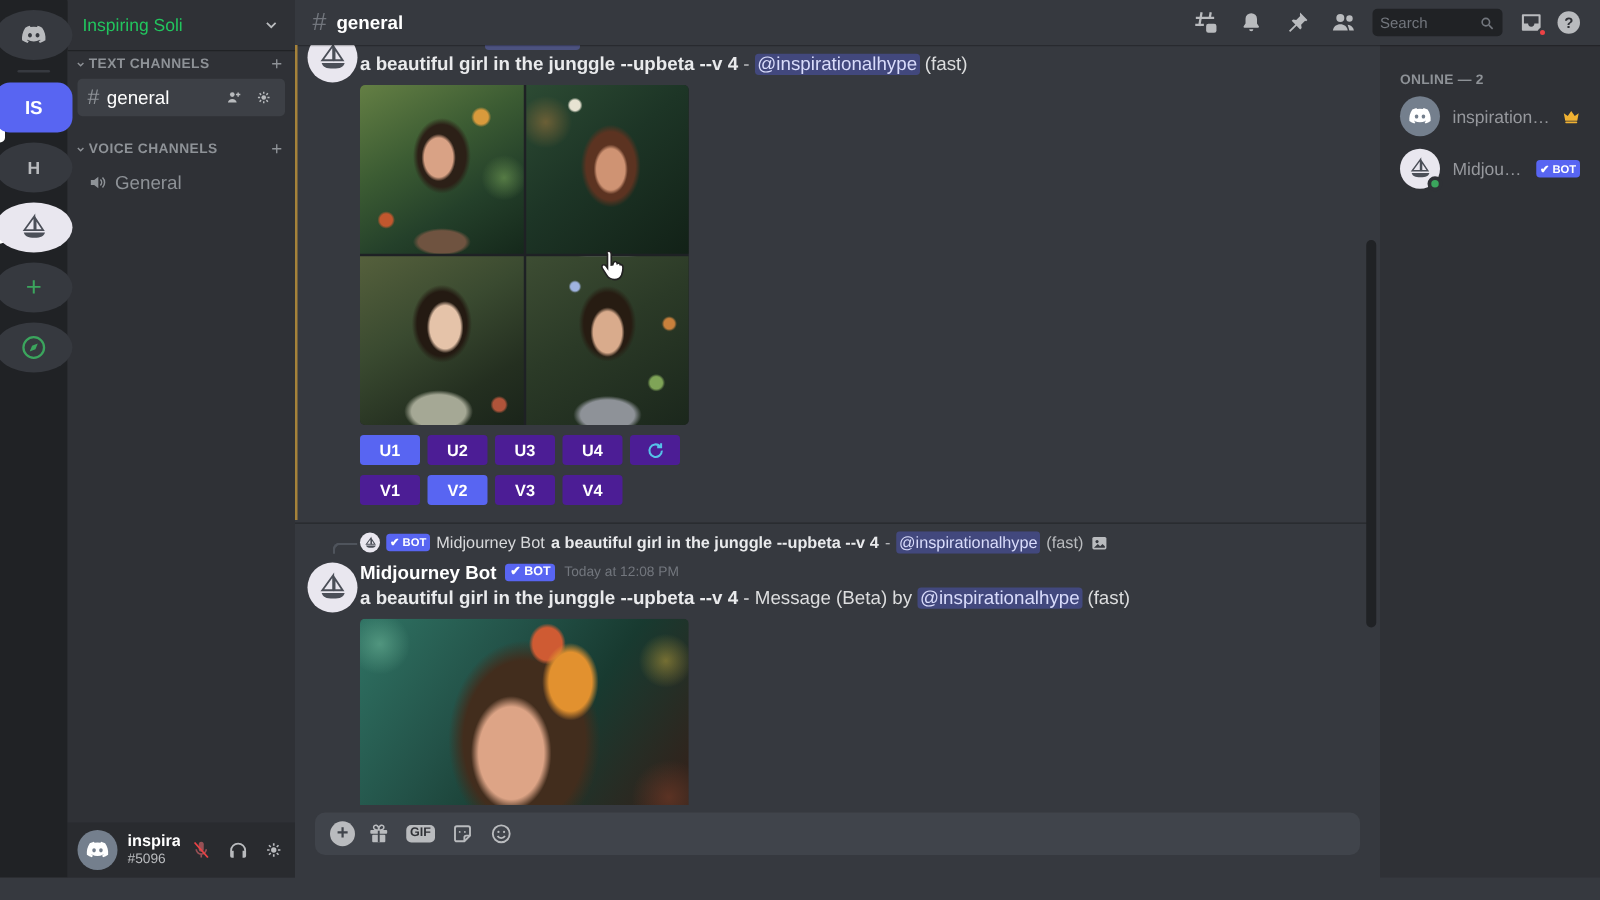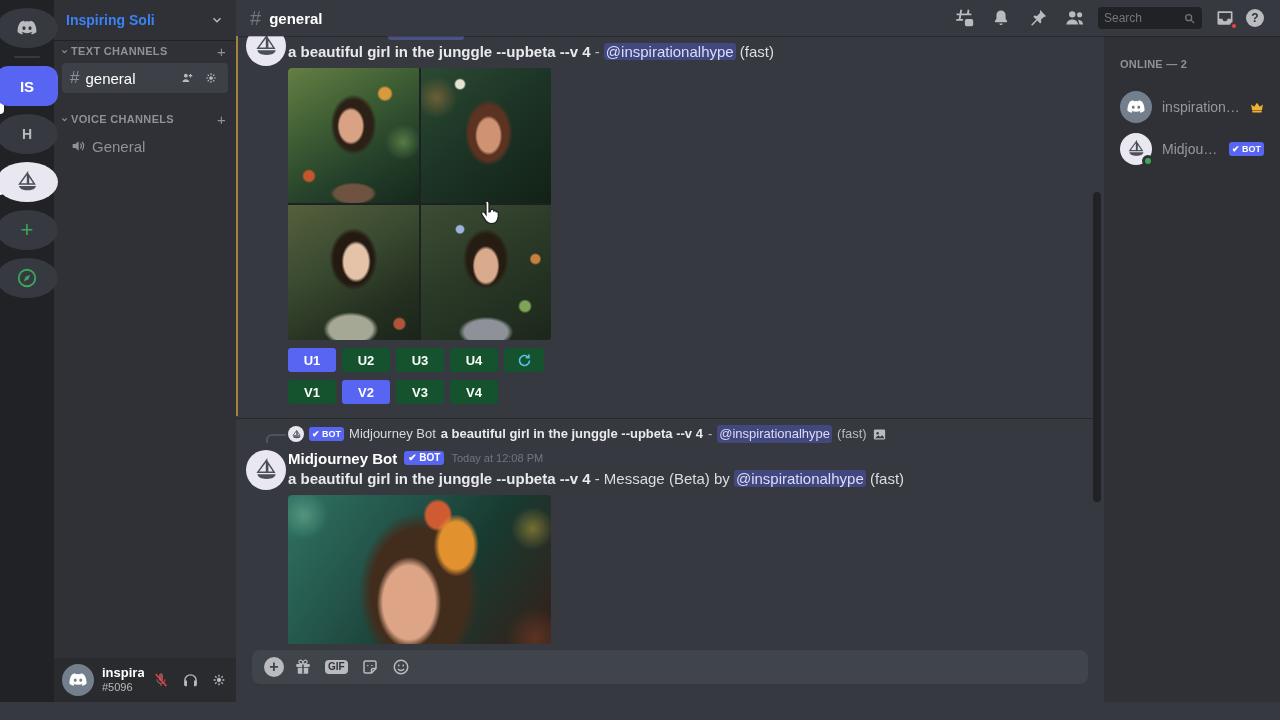--- a/index.html
+++ b/index.html
@@ -21,21 +21,21 @@
   .rail-item.server-is{border-radius:12px;background:#5865f2;color:#fff;font-size:15px}
   .rail-item.boat{background:#e9e7ef}
   .rail-sep{width:26px;height:2px;background:#36393f;border-radius:1px;flex:none}
   .rail-ind{position:absolute;left:0;width:4px;background:#fff;border-radius:0 4px 4px 0}
   .ind-selected{top:84px;height:30px}
   .ind-dot{top:186px;height:9px}
   .plus-green{color:#3ba55d;font-size:22px;font-weight:400}
 
   
   .sidebar{width:182px;background:#2f3136;display:flex;flex-direction:column;flex:none}
-  .server-header{height:40px;display:flex;align-items:center;justify-content:space-between;padding:0 12px;font-size:14px;font-weight:700;color:#3b82f6;box-shadow:0 1px 0 rgba(0,0,0,.3);cursor:pointer}
+  .server-header{height:40px;display:flex;align-items:center;justify-content:space-between;padding:0 12px;font-size:14px;font-weight:400;color:#22c55e;box-shadow:0 1px 0 rgba(0,0,0,.3);cursor:pointer}
   .channels{flex:1}
   .section-row{display:flex;align-items:center;height:22px;padding:0 10px 0 6px;color:#8e9297;font-size:11px;font-weight:700;letter-spacing:.03em;cursor:pointer}
   .section-row .chev{margin-right:2px}
   .section-row .sec-plus{margin-left:auto;font-size:15px;font-weight:400;color:#8e9297;cursor:pointer}
   .channel-row{margin:1px 8px;height:30px;border-radius:4px;display:flex;align-items:center;gap:6px;padding:0 8px;color:#8e9297;font-size:15px;cursor:pointer}
   .channel-row.selected{background:#3d4046;color:#fff}
   .channel-row .ch-hash{color:#8e9297;font-size:17px;font-weight:400}
   .ch-actions{margin-left:auto;display:flex;gap:6px;align-items:center}
   .voice-gap{height:14px}
 
@@ -83,21 +83,21 @@
   .mention{background:rgba(88,101,242,.35);color:#d9dcfb;border-radius:3px;padding:0 2px;font-weight:500;cursor:pointer}
 
   .grid-img{margin-top:6px;width:263px;height:272px;border-radius:4px;overflow:hidden;display:grid;grid-template-columns:1fr 1fr;grid-template-rows:1fr 1fr;gap:2px;background:#1e2124;cursor:pointer}
   .q{width:100%;height:100%}
   .q1{background-image:radial-gradient(ellipse 15% 20% at 48% 43%,#d9a285 0 58%,rgba(217,162,133,0) 70%),radial-gradient(ellipse 26% 33% at 50% 42%,#2c2017 0 56%,rgba(44,32,23,0) 68%),radial-gradient(ellipse 26% 12% at 50% 93%,#6f5340 0 55%,rgba(111,83,64,0) 68%),radial-gradient(circle 7px at 16% 80%,#c2572e 0 70%,transparent 100%),radial-gradient(circle 8px at 74% 19%,#d99a3c 0 70%,transparent 100%),radial-gradient(circle 26px at 88% 55%,rgba(125,170,90,.55),transparent 70%),linear-gradient(150deg,#647f44 0%,#3c5c33 38%,#24402a 68%,#15281b 100%)}
   .q2{background-image:radial-gradient(ellipse 15% 21% at 52% 50%,#cf9373 0 58%,rgba(207,147,115,0) 70%),radial-gradient(ellipse 27% 36% at 52% 48%,#5c3321 0 56%,rgba(92,51,33,0) 68%),radial-gradient(circle 30px at 12% 22%,rgba(236,150,70,.35),transparent 70%),radial-gradient(circle 6px at 30% 12%,#e7e3d2 0 70%,transparent 100%),linear-gradient(140deg,#2c4a33 0%,#1d3526 45%,#122117 100%)}
   .q3{background-image:radial-gradient(ellipse 16% 22% at 52% 42%,#e5c3a9 0 58%,rgba(229,195,169,0) 70%),radial-gradient(ellipse 27% 34% at 50% 40%,#241a12 0 56%,rgba(36,26,18,0) 68%),radial-gradient(ellipse 30% 18% at 48% 92%,#a5a895 0 55%,rgba(165,168,149,0) 70%),radial-gradient(circle 7px at 85% 88%,#b0543a 0 70%,transparent 100%),linear-gradient(150deg,#55603c 0%,#3a4a30 40%,#242f20 75%,#1a241a 100%)}
   .q4{background-image:radial-gradient(ellipse 15% 21% at 50% 45%,#d9ab8c 0 58%,rgba(217,171,140,0) 70%),radial-gradient(ellipse 26% 33% at 50% 40%,#271c12 0 56%,rgba(39,28,18,0) 68%),radial-gradient(ellipse 30% 16% at 50% 94%,#8e9298 0 55%,rgba(142,146,152,0) 70%),radial-gradient(circle 5px at 30% 18%,#9fb3e0 0 70%,transparent 100%),radial-gradient(circle 6px at 88% 40%,#c8803c 0 70%,transparent 100%),radial-gradient(circle 7px at 80% 75%,#7fa457 0 70%,transparent 100%),linear-gradient(150deg,#3d4d33 0%,#2b3a27 45%,#1b271c 100%)}
 
   .btn-row{display:flex;gap:6px;margin-top:8px}
-  .mj-btn{min-width:48px;height:24px;border:0;border-radius:3px;background:#14532d;color:#fff;font-size:13px;font-weight:700;font-family:"Liberation Sans",sans-serif;display:flex;align-items:center;justify-content:center;cursor:pointer}
+  .mj-btn{min-width:48px;height:24px;border:0;border-radius:3px;background:#4c1d95;color:#fff;font-size:13px;font-weight:700;font-family:"Liberation Sans",sans-serif;display:flex;align-items:center;justify-content:center;cursor:pointer}
   .mj-btn.primary{background:#5865f2}
   .mj-btn.reroll{min-width:40px}
 
   .rule{border-top:1px solid #26282c;margin-top:14px;margin-right:8px}
 
   .reply{position:relative;padding-left:52px;margin-top:6px;display:flex;align-items:center;gap:5px;font-size:13px;line-height:18px;color:#b9bbbe;white-space:nowrap;overflow:hidden}
   .reply::before{content:"";position:absolute;left:30px;top:9px;width:18px;height:10px;border:2px solid #4f545c;border-bottom:0;border-right:0;border-top-left-radius:6px}
   .av16{width:16px;height:16px}
   .reply .bold{font-size:13px}
   .reply-name{color:#d8d9db;font-weight:500}
@@ -117,21 +117,21 @@
   
   .input-area{margin:6px 16px 18px 16px;height:34px;background:#40444b;border-radius:8px;display:flex;align-items:center;padding:0 12px;gap:10px}
   .attach-circle{width:20px;height:20px;border-radius:50%;background:#b9bbbe;color:#40444b;font-size:16px;font-weight:700;display:flex;align-items:center;justify-content:center;line-height:1;cursor:pointer;flex:none}
   .msg-input{flex:1;min-width:0;background:transparent;border:0;outline:0;color:#dcddde;font-size:15px;font-family:"Liberation Sans",sans-serif}
   .msg-input::placeholder{color:#72767d}
   .input-icons{display:flex;gap:13px;align-items:center}
   .gif-badge{background:#b9bbbe;color:#2f3136;font-size:10px;font-weight:700;border-radius:4px;padding:2px 3px;line-height:1;cursor:pointer}
 
   
   .members{width:176px;background:#2f3136;padding:22px 8px 0 8px;flex:none}
-  .members-header{font-size:11px;font-weight:700;color:#8e9297;letter-spacing:.02em;padding:0 8px;margin-bottom:16px}
+  .members-header{font-size:11px;font-weight:700;color:#8e9297;letter-spacing:.02em;padding:0 8px;margin-bottom:2px}
   .member{display:flex;align-items:center;gap:10px;padding:4px 8px;border-radius:4px;height:42px;cursor:pointer}
   .member-name{font-size:14px;color:#96989d;white-space:nowrap;overflow:hidden;text-overflow:ellipsis}
   .status-dot{position:absolute;right:-2px;bottom:-2px;width:12px;height:12px;border-radius:50%;background:#3ba55d;border:3px solid #2f3136}
 
   .cursor{position:absolute;left:476px;top:198px;z-index:60;pointer-events:none}
   svg{display:block}
 </style>
 </head>
 <body>
 

